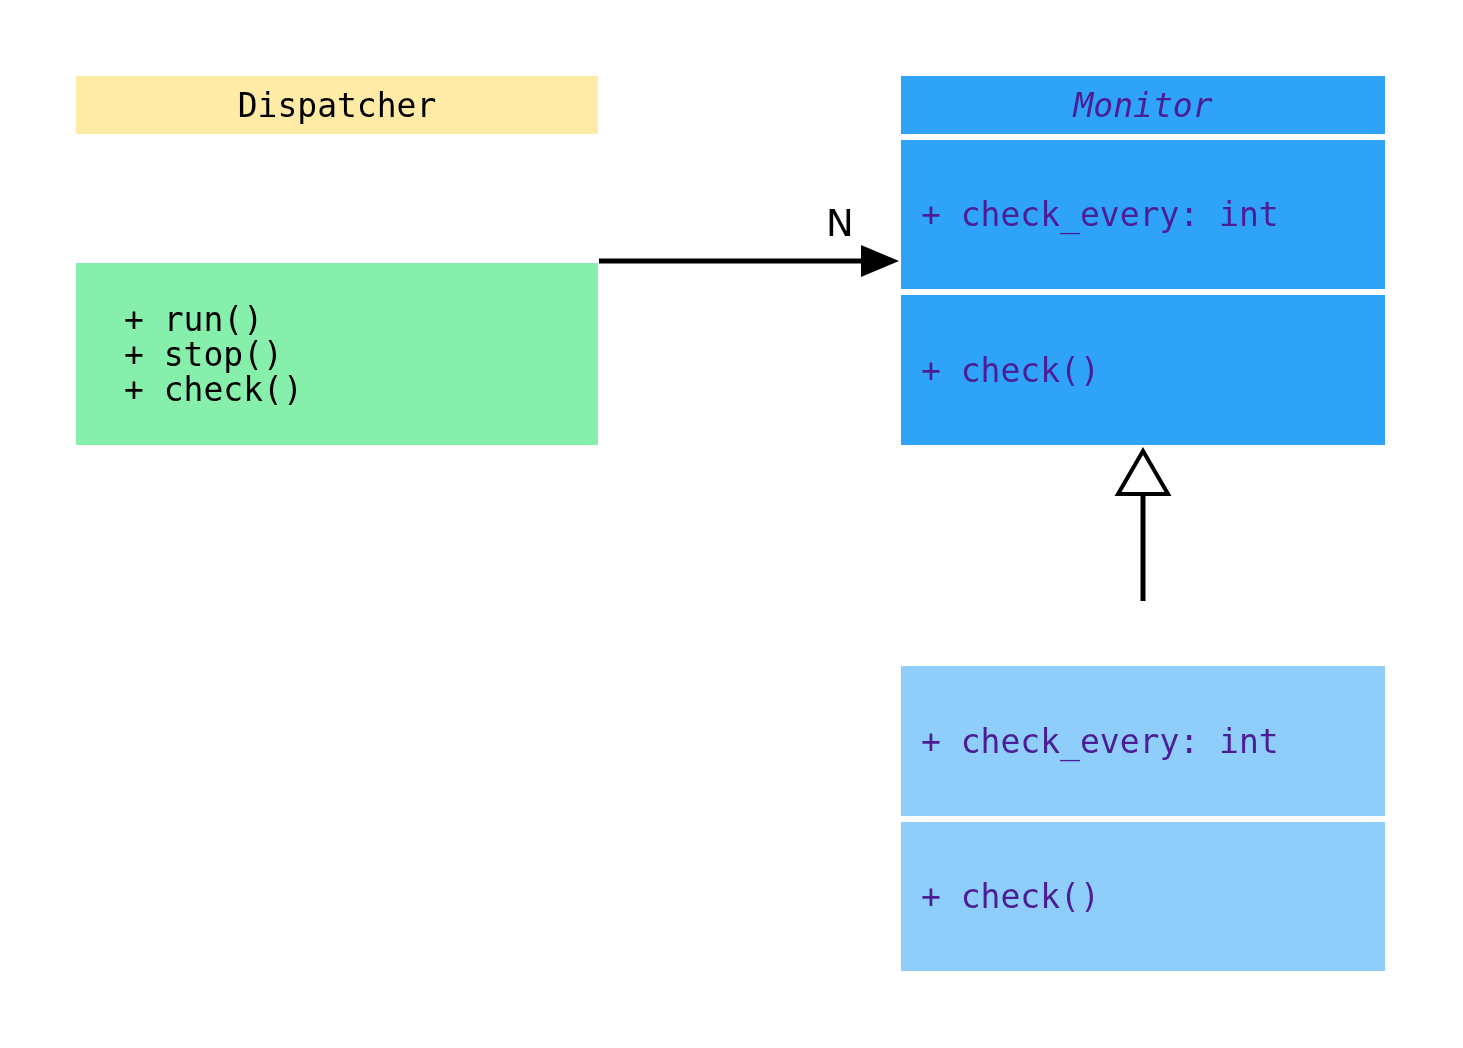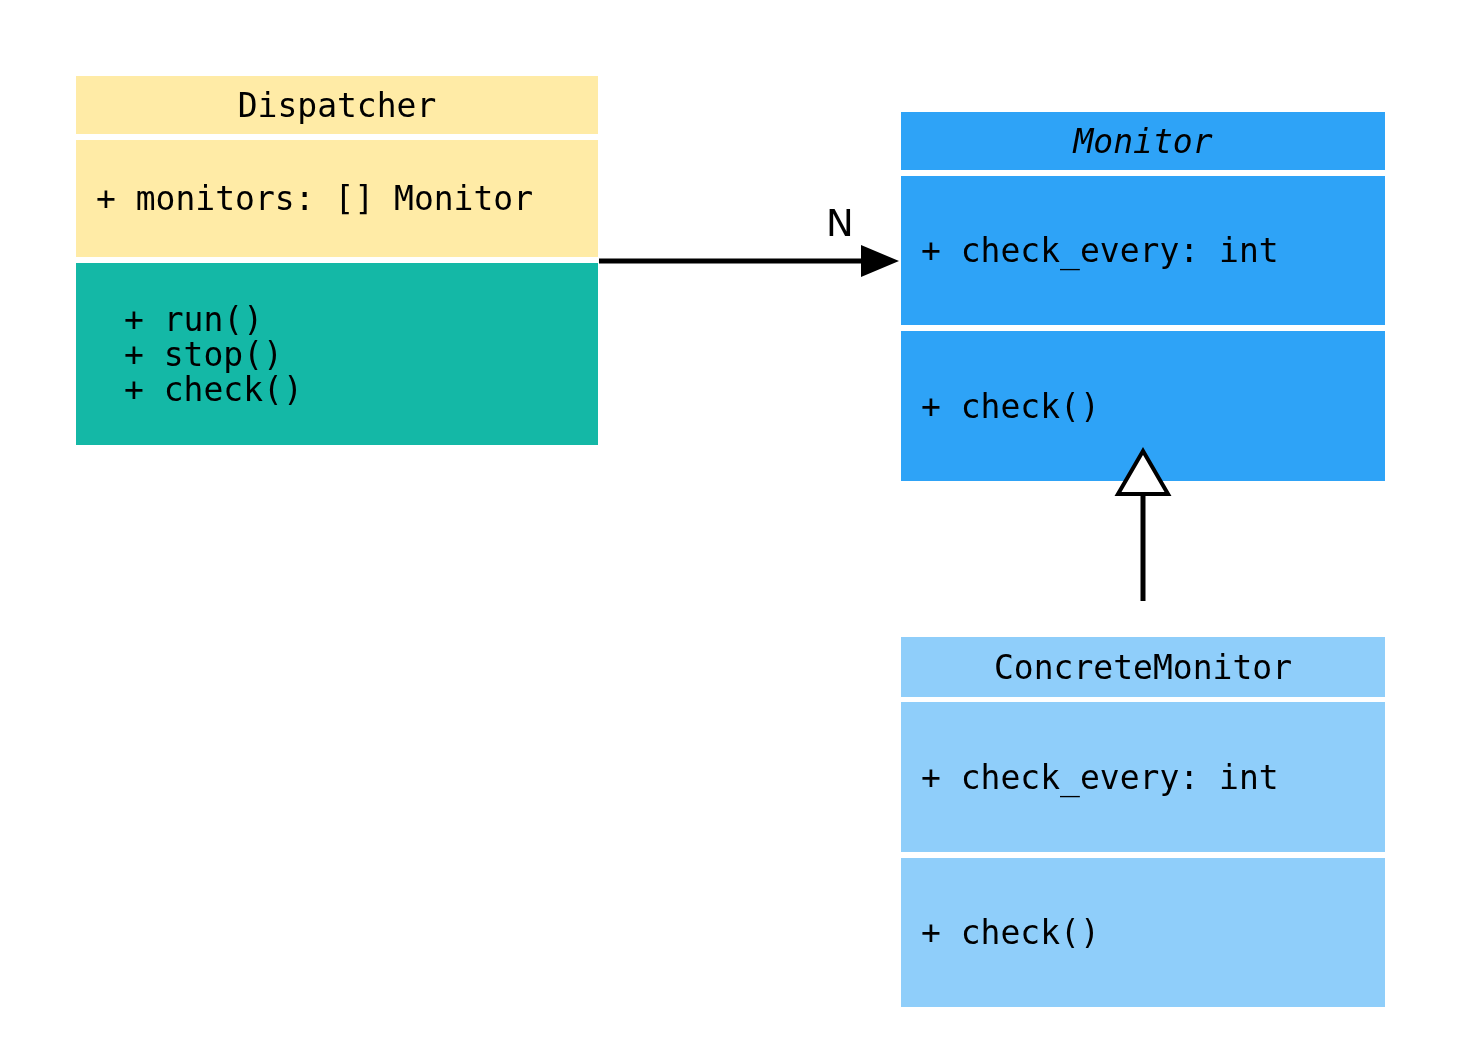--- a/index.html
+++ b/index.html
@@ -23,21 +23,21 @@
   }
   .title-section {
     align-items: center;
     text-align: center;
   }
   .member-section {
     align-items: flex-start;
     padding-left: 20px;
   }
   .dark-text  { color: #000000; }
-  .light-text { color: #000000; margin-top: 36px; }
+  .light-text { color: #4c1d95; }
   .italic-title { font-style: italic; }
 
   
   .d-title   { left: 76px;  top: 76px;  width: 522px; height: 58px; }
   .d-attrs   { left: 76px;  top: 140px; width: 522px; height: 117px; }
   .d-methods { left: 76px;  top: 263px; width: 522px; height: 182px; }
 
   
   .m-title   { left: 901px; top: 76px;  width: 484px; height: 58px; }
   .m-attrs   { left: 901px; top: 140px; width: 484px; height: 149px; }
@@ -63,38 +63,34 @@
     line-height: 37px;
     color: #000000;
   }
 </style>
 </head>
 <body>
 
 <div class="canvas">
 
   <div class="section title-section dark-text d-title" style="background-color: rgb(255, 235, 166);">Dispatcher</div>
-  <div class="section member-section dark-text d-attrs" style="background-color: rgb(255, 235, 166);">
-    <div>+ monitors: [] Monitor</div>
-  </div>
-  <div class="section member-section dark-text d-methods" style="background-color: #14b8a6; padding-left: 48px;">
+  <div class="section member-section dark-text d-methods" style="background-color: #86efac; padding-left: 48px;">
     <div>+ run()</div>
     <div>+ stop()</div>
     <div>+ check()</div>
   </div>
 
   <div class="section title-section light-text italic-title m-title" style="background-color: rgb(46, 163, 247);">Monitor</div>
   <div class="section member-section light-text m-attrs" style="background-color: rgb(46, 163, 247);">
     <div>+ check_every: int</div>
   </div>
   <div class="section member-section light-text m-methods" style="background-color: rgb(46, 163, 247);">
     <div>+ check()</div>
   </div>
 
-  <div class="section title-section light-text c-title" style="background-color: rgb(143, 206, 250);">ConcreteMonitor</div>
   <div class="section member-section light-text c-attrs" style="background-color: rgb(143, 206, 250);">
     <div>+ check_every: int</div>
   </div>
   <div class="section member-section light-text c-methods" style="background-color: rgb(143, 206, 250);">
     <div>+ check()</div>
   </div>
 
   <svg class="relations-svg" viewBox="0 0 1463 1048" xmlns="http://www.w3.org/2000/svg">
     <g>
       <line x1="599" y1="261" x2="866" y2="261" stroke="#000000" stroke-width="5"></line>

